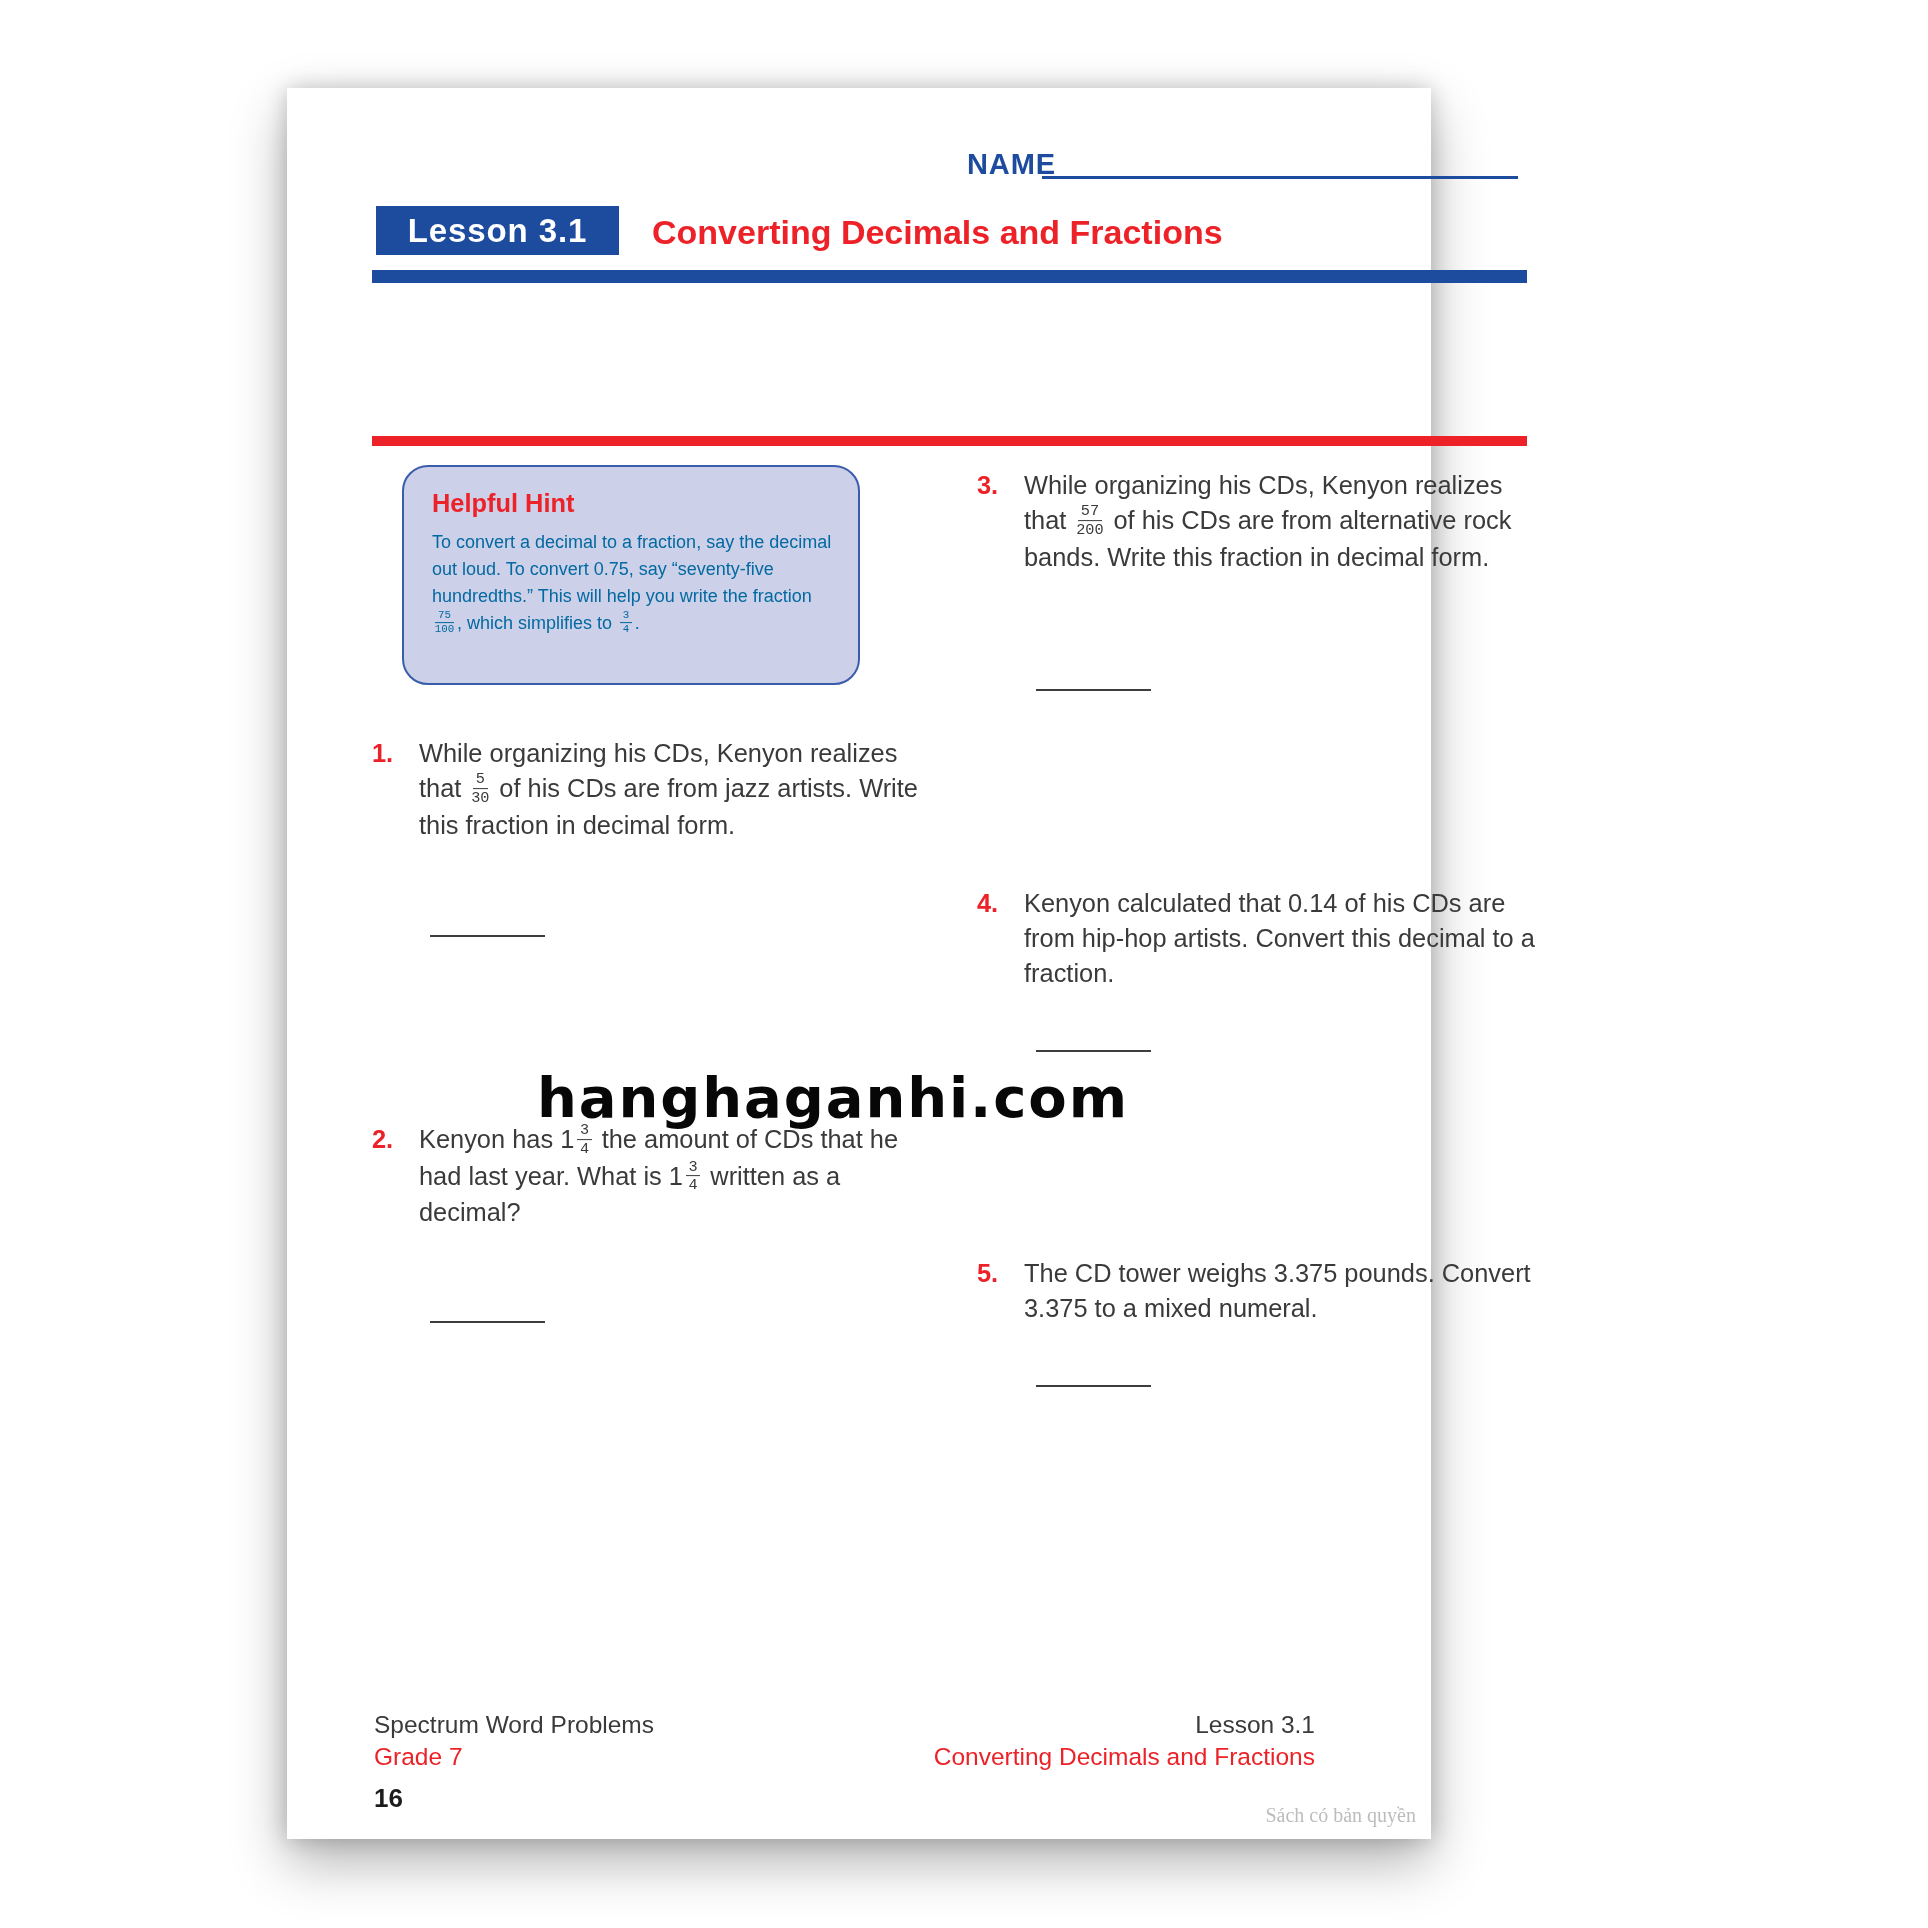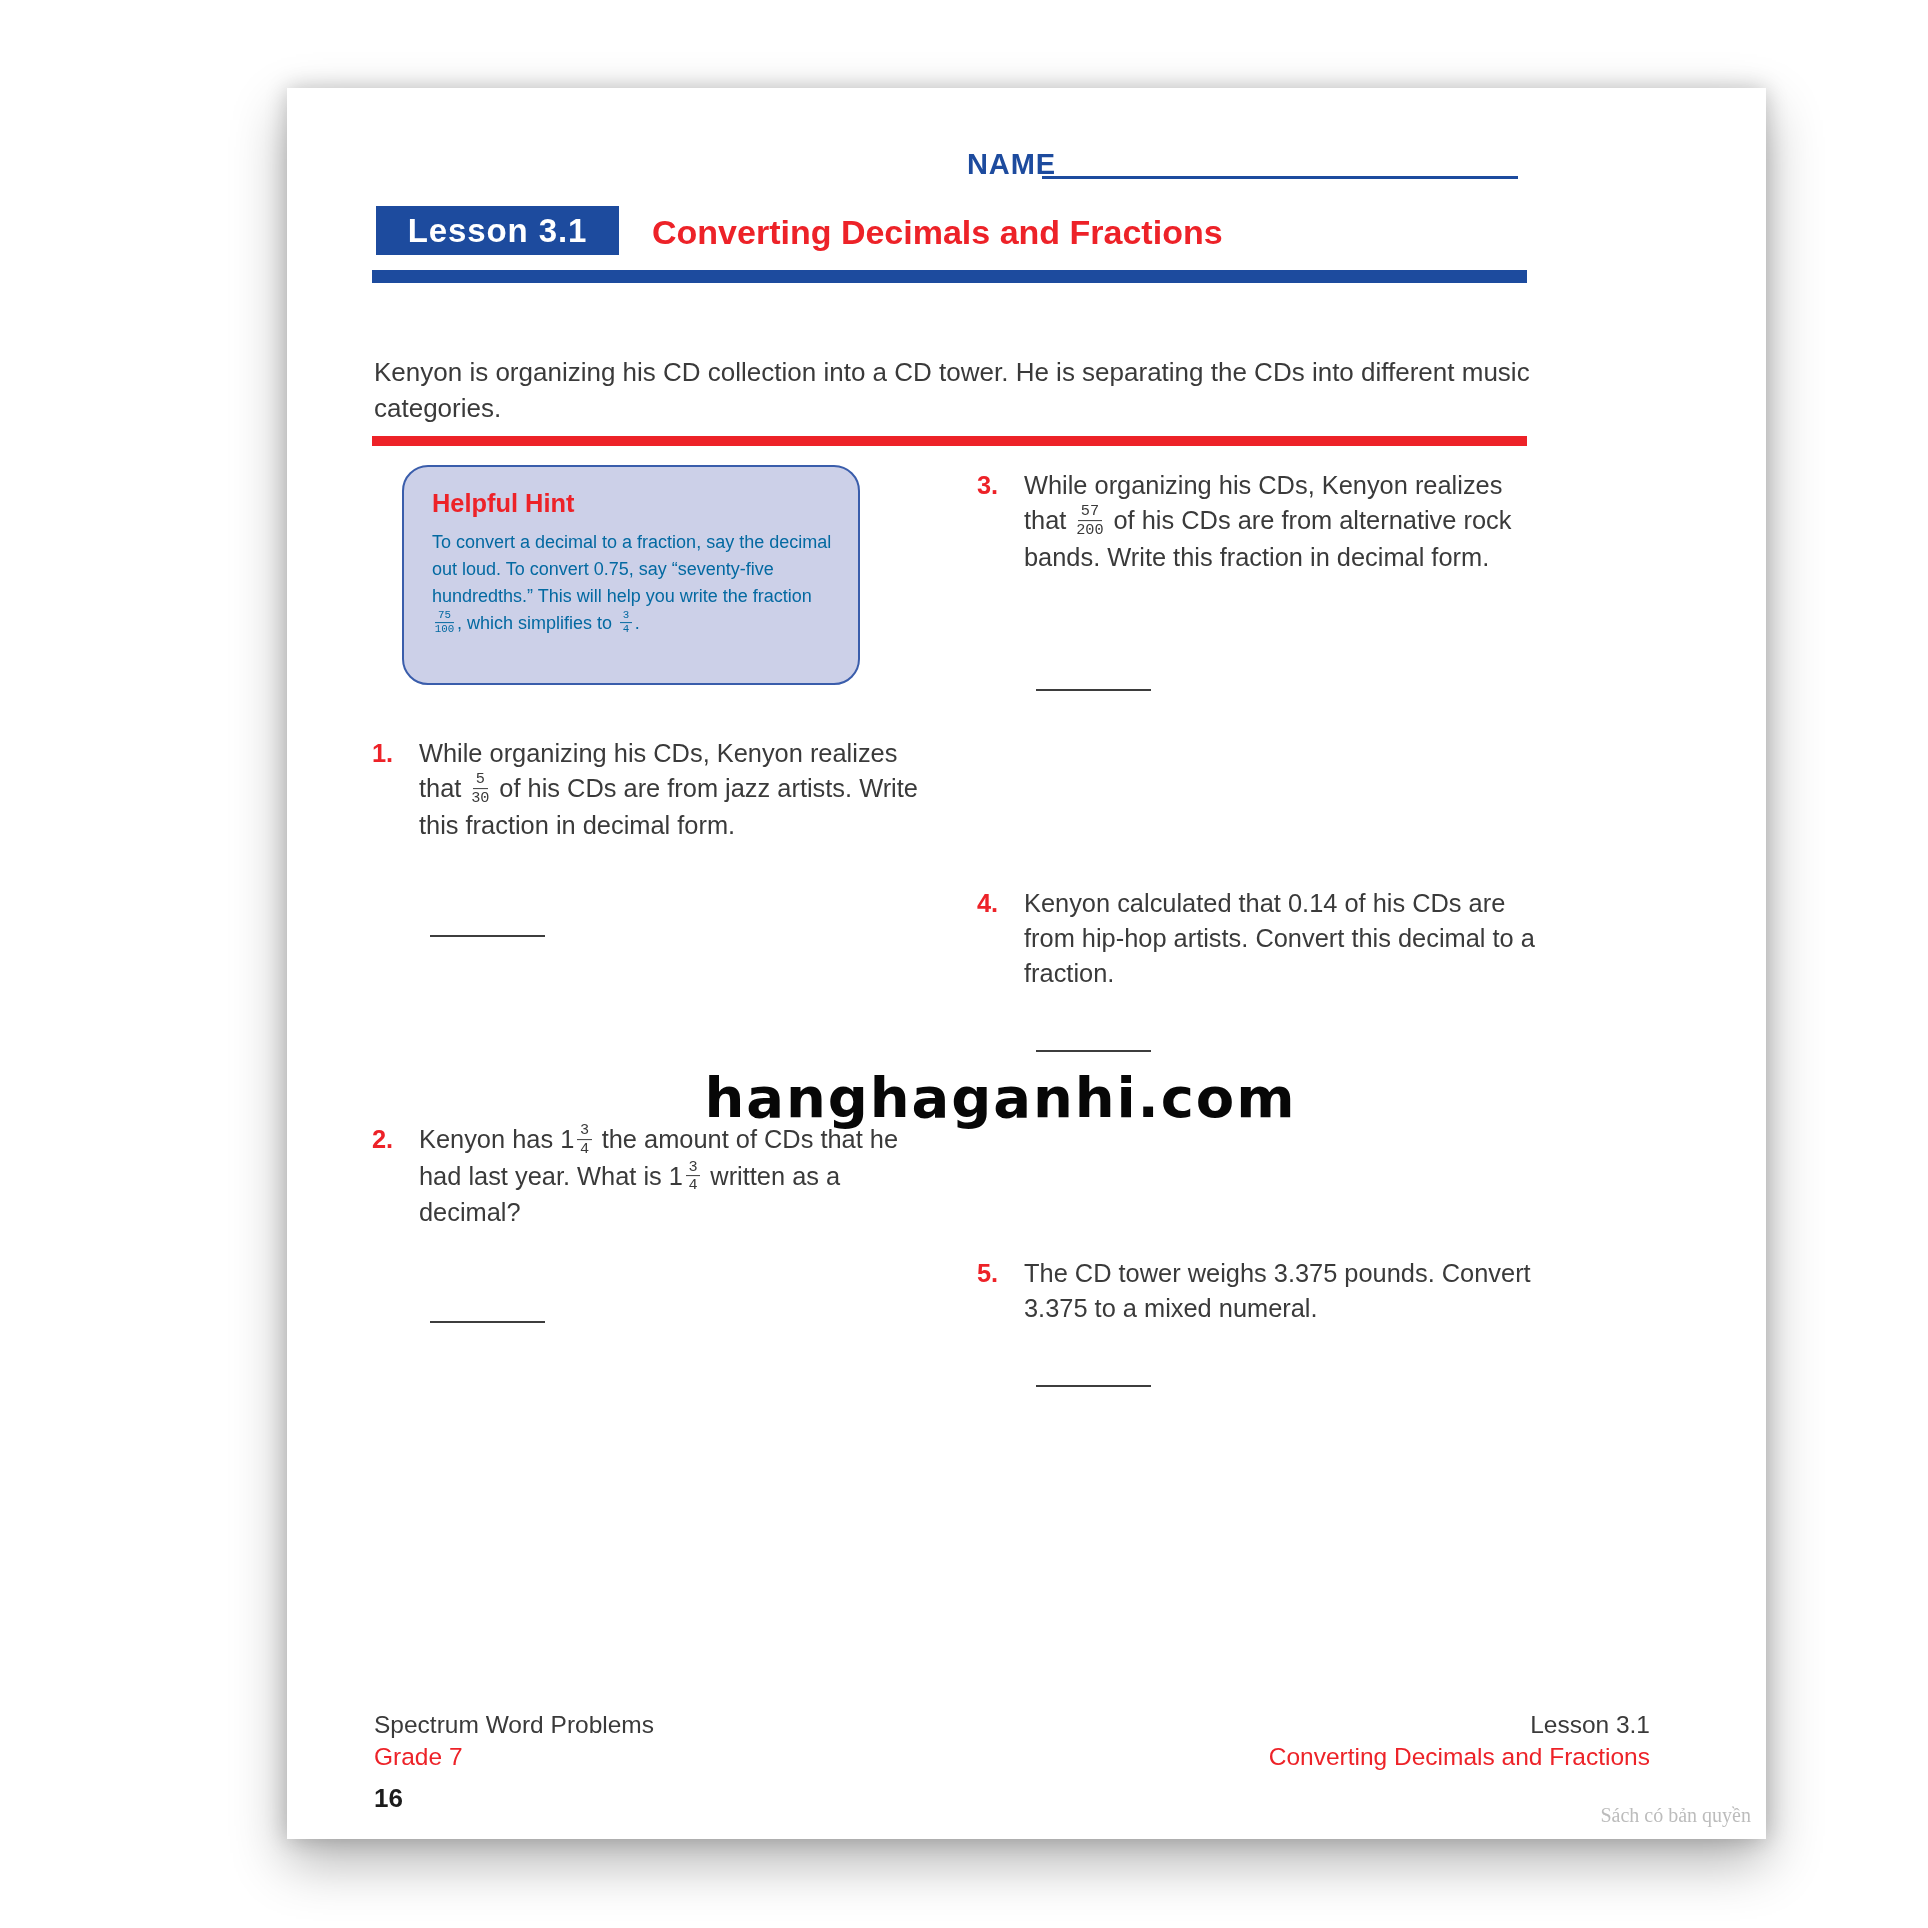--- a/index.html
+++ b/index.html
@@ -5,21 +5,21 @@
   html,body{margin:0;padding:0;}
   body{
     width:1928px;height:1928px;
     background:#ffffff;
     font-family:"Liberation Sans", sans-serif;
     position:relative;
     overflow:hidden;
   }
   .canvas{position:absolute;inset:0;}
   .sheet{
-    position:absolute;left:287px;top:88px;width:1479px;height:1751px;
+    position:absolute;left:287px;top:88px;width:1144px;height:1751px;
     background:#ffffff;
     box-shadow:0 0 21px rgba(0,0,0,.20), 0 22.6px 52px rgba(0,0,0,.30);
   }
   
   .name-label{
     position:absolute;left:680px;top:60px;
     font-size:29px;font-weight:bold;color:var(--blue);letter-spacing:0.9px;
   }
   .name-line{
     position:absolute;left:755px;top:58px;width:476px;height:30px;
@@ -118,21 +118,20 @@
   <div class="sheet">
 
     <span class="name-label">NAME</span>
     <span class="name-line"></span>
 
     <div class="lesson-badge">Lesson 3.1</div>
     <div class="lesson-title">Converting Decimals and Fractions</div>
 
     <div class="rule blue-rule"></div>
 
-    <p class="intro">Kenyon is organizing his CD collection into a CD tower. He is separating the CDs into different music categories.</p>
 
     <div class="rule red-rule"></div>
 
     <div class="hint-box">
       <div class="hint-title">Helpful Hint</div>
       <div class="hint-body">To convert a decimal to a fraction, say the decimal out loud. To convert 0.75, say “seventy-five hundredths.” This will help you write the fraction <span class="frac">
             <span class="num">75</span>
             <span class="den">100</span>
           </span>, which simplifies to <span class="frac">
             <span class="num">3</span>

